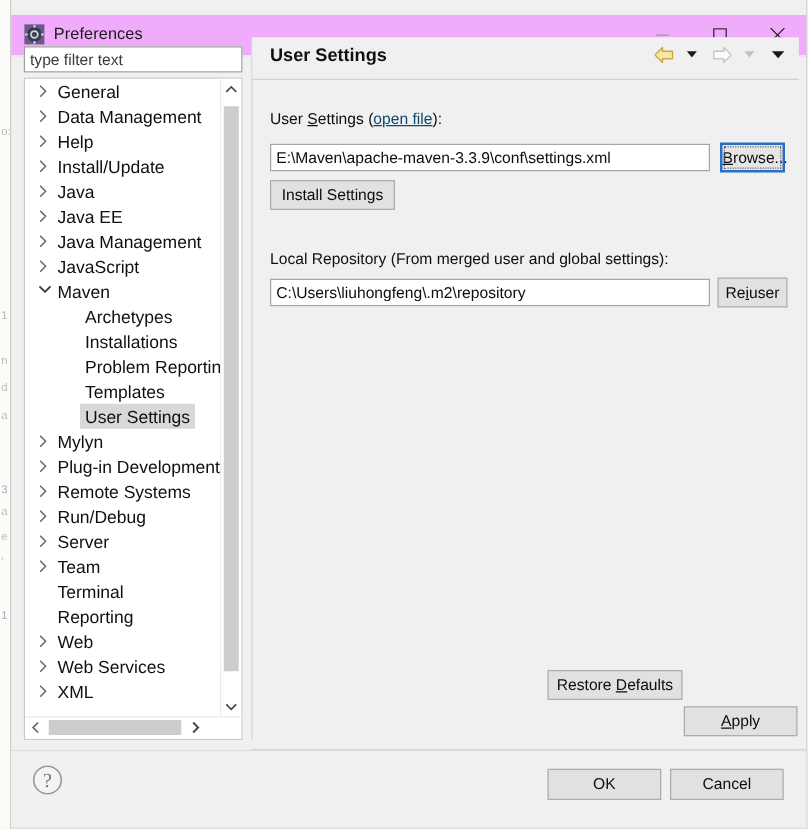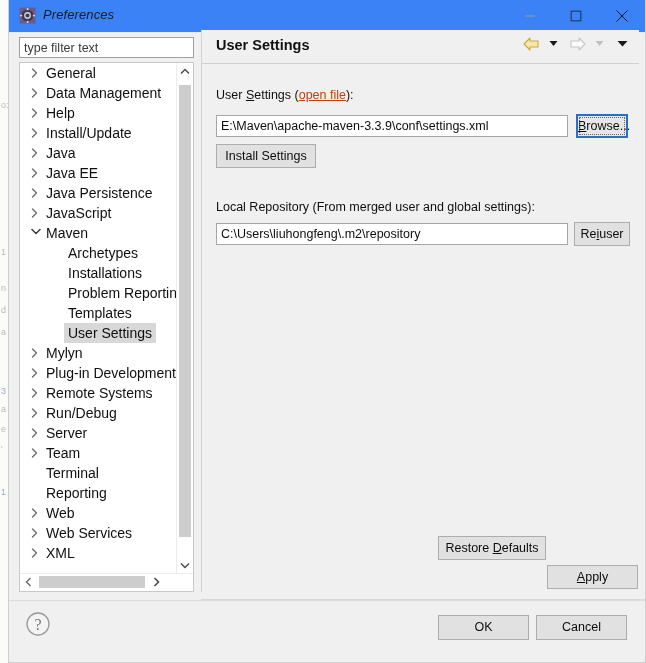--- a/index.html
+++ b/index.html
@@ -39,24 +39,23 @@
     width: 638px; height: 663px;
     background: #f0f0f0;
     border: 1px solid #cfcfcf;
     border-top: none;
     box-sizing: border-box;
   }
 
   
   .titlebar {
     position: absolute;
-    left: 0; top: 0; right: 0; height: 32px;
-    background: #3b82f6;
+    left: 0; top: 12px; right: 0; height: 32px;
+    background: #f0abfc;
     border-bottom: 1px solid #e8e8e8;
-    font-style: italic;
   }
   .title-icon {
     position: absolute; left: 10px; top: 7px;
     width: 17px; height: 17px;
   }
   .title-text {
     position: absolute; left: 34px; top: 7px;
     font-size: 13px; color: #1a1a1a;
     letter-spacing: .1px;
   }
@@ -189,21 +188,21 @@
     height: 20px; cursor: default;
   }
   .navbtn svg { display:block; }
 
   .flabel {
     position: absolute;
     font-size: 12.5px; color: #0f0f0f;
     white-space: nowrap;
   }
   .flabel u { text-decoration: underline; }
-  .link { color: #c2410c; text-decoration: underline; cursor: pointer; }
+  .link { color: #0c4a6e; text-decoration: underline; cursor: pointer; }
 
   .tinput {
     position: absolute;
     background: #ffffff;
     border: 1px solid #a6a6a6;
     box-sizing: border-box;
     font-size: 12.5px;
     color: #0d0d0d;
     padding: 2px 4px;
     font-family: "Liberation Sans", sans-serif;
@@ -362,21 +361,21 @@
               </svg>
             </span>
             <span class="lbl">Java EE</span>
           </div>
           <div class="tnode">
             <span class="tw">
               <svg width="8" height="10" viewBox="0 0 8 10">
                 <path d="M1.5 1 L5.5 5 L1.5 9" fill="none" stroke="#6e6e6e" stroke-width="1.4" stroke-linecap="round" stroke-linejoin="round"></path>
               </svg>
             </span>
-            <span class="lbl">Java Persistence</span>
+            <span class="lbl">Java Management</span>
           </div>
           <div class="tnode">
             <span class="tw">
               <svg width="8" height="10" viewBox="0 0 8 10">
                 <path d="M1.5 1 L5.5 5 L1.5 9" fill="none" stroke="#6e6e6e" stroke-width="1.4" stroke-linecap="round" stroke-linejoin="round"></path>
               </svg>
             </span>
             <span class="lbl">JavaScript</span>
           </div>
           <div class="tnode">

